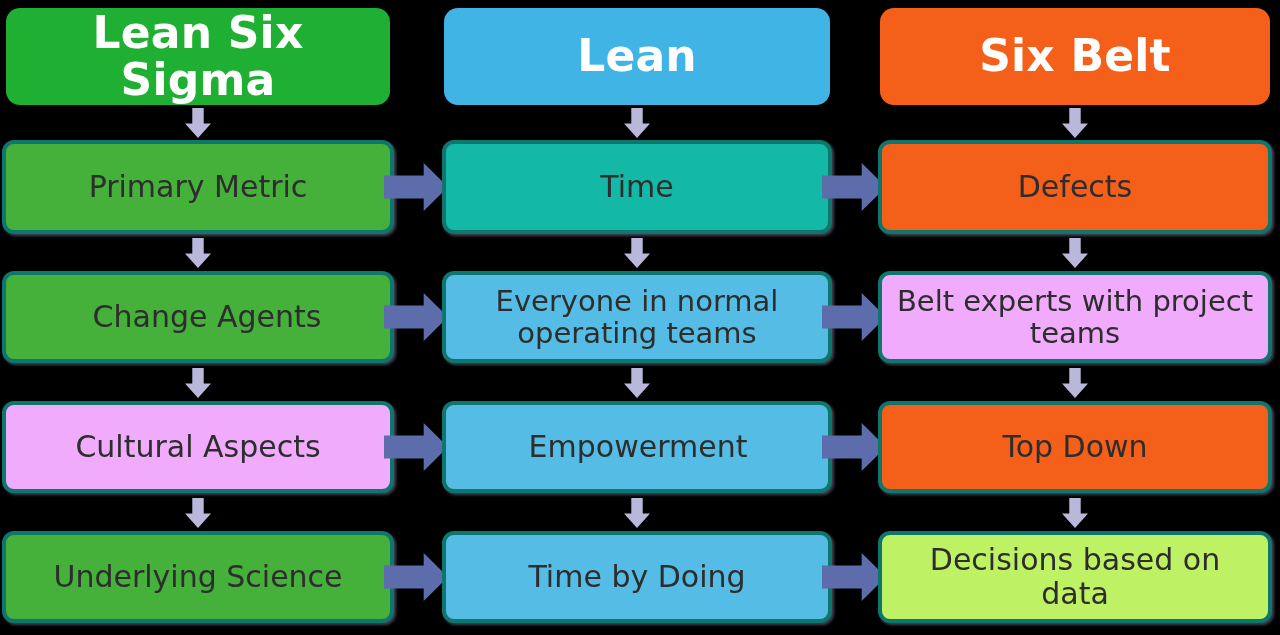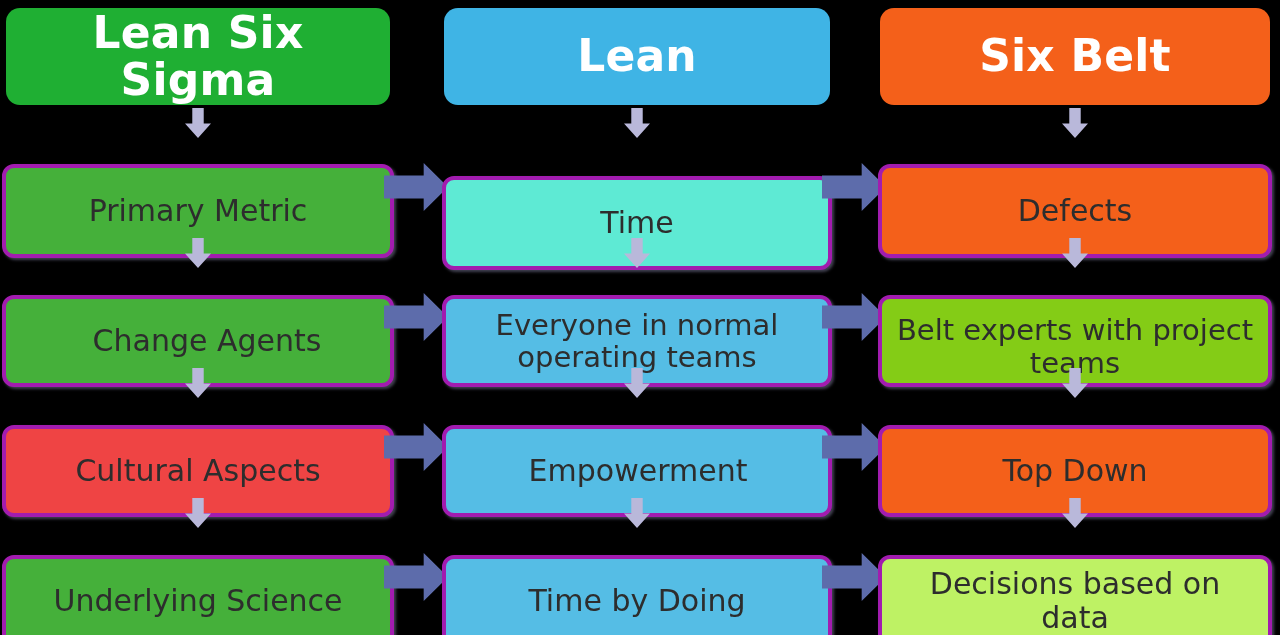--- a/index.html
+++ b/index.html
@@ -47,23 +47,22 @@
     display: flex;
     align-items: center;
     justify-content: center;
     color: #2d2d2d;
     font-size: 30px;
     font-weight: normal;
     line-height: 1.12;
     text-align: center;
     box-sizing: border-box;
     padding: 4px 10px;
-    border: 4px solid #a21caf;
+    border: 4px solid #0f766e;
     box-shadow: 2px 2px 3px rgba(120,120,150,0.55);
-    margin-top: 24px;
   }
   .cell-box.two-line { font-size: 29px; }
 
   
   .down-arrow {
     position: absolute;
     width: 26px;
     height: 30px;
     background: #b9b8da;
     -webkit-clip-path: polygon(28% 0%, 72% 0%, 72% 52%, 100% 52%, 50% 100%, 0% 52%, 28% 52%);
@@ -99,49 +98,49 @@
   </div>
 
   <div class="down-arrow" style="left:185px; top:108px;"></div>
   <div class="down-arrow" style="left:624px; top:108px;"></div>
   <div class="down-arrow" style="left:1062px; top:108px;"></div>
 
   <div class="cell-box" style="left:2px; top:140px; width:392px; height:94px; background:#45b03a;">
     <span>Primary Metric</span>
   </div>
   <div class="right-arrow" style="left:384px; top:161px;"></div>
-  <div class="cell-box" style="left:442px; top:152px; width:390px; height:94px; background:#5eead4;text-align:right;">
+  <div class="cell-box" style="left:442px; top:140px; width:390px; height:94px; background:#14b8a6;text-align:right;">
     <span>Time</span>
   </div>
   <div class="right-arrow" style="left:822px; top:161px;"></div>
   <div class="cell-box" style="left:878px; top:140px; width:394px; height:94px; background:#f4601a;">
     <span>Defects</span>
   </div>
 
   <div class="down-arrow" style="left:185px; top:238px;"></div>
   <div class="down-arrow" style="left:624px; top:238px;"></div>
   <div class="down-arrow" style="left:1062px; top:238px;"></div>
 
   <div class="cell-box" style="left:2px; top:271px; width:392px; height:92px; background:#45b03a;padding-left:28px;">
     <span>Change Agents</span>
   </div>
   <div class="right-arrow" style="left:384px; top:291px;"></div>
   <div class="cell-box two-line" style="left:442px; top:271px; width:390px; height:92px; background:#55bde5;">
     <span>Everyone in normal operating teams</span>
   </div>
   <div class="right-arrow" style="left:822px; top:291px;"></div>
-  <div class="cell-box two-line" style="left:878px; top:271px; width:394px; height:92px; background:#84cc16;align-items:flex-end;">
+  <div class="cell-box two-line" style="left:878px; top:271px; width:394px; height:92px; background:#f0abfc;">
     <span>Belt experts with project teams</span>
   </div>
 
   <div class="down-arrow" style="left:185px; top:368px;"></div>
   <div class="down-arrow" style="left:624px; top:368px;"></div>
   <div class="down-arrow" style="left:1062px; top:368px;"></div>
 
-  <div class="cell-box" style="left:2px; top:401px; width:392px; height:92px; background:#ef4444;">
+  <div class="cell-box" style="left:2px; top:401px; width:392px; height:92px; background:#f0abfc;">
     <span>Cultural Aspects</span>
   </div>
   <div class="right-arrow" style="left:384px; top:421px;"></div>
   <div class="cell-box" style="left:442px; top:401px; width:390px; height:92px; background:#55bde5;padding-left:12px;">
     <span>Empowerment</span>
   </div>
   <div class="right-arrow" style="left:822px; top:421px;"></div>
   <div class="cell-box" style="left:878px; top:401px; width:394px; height:92px; background:#f4601a;">
     <span>Top Down</span>
   </div>

